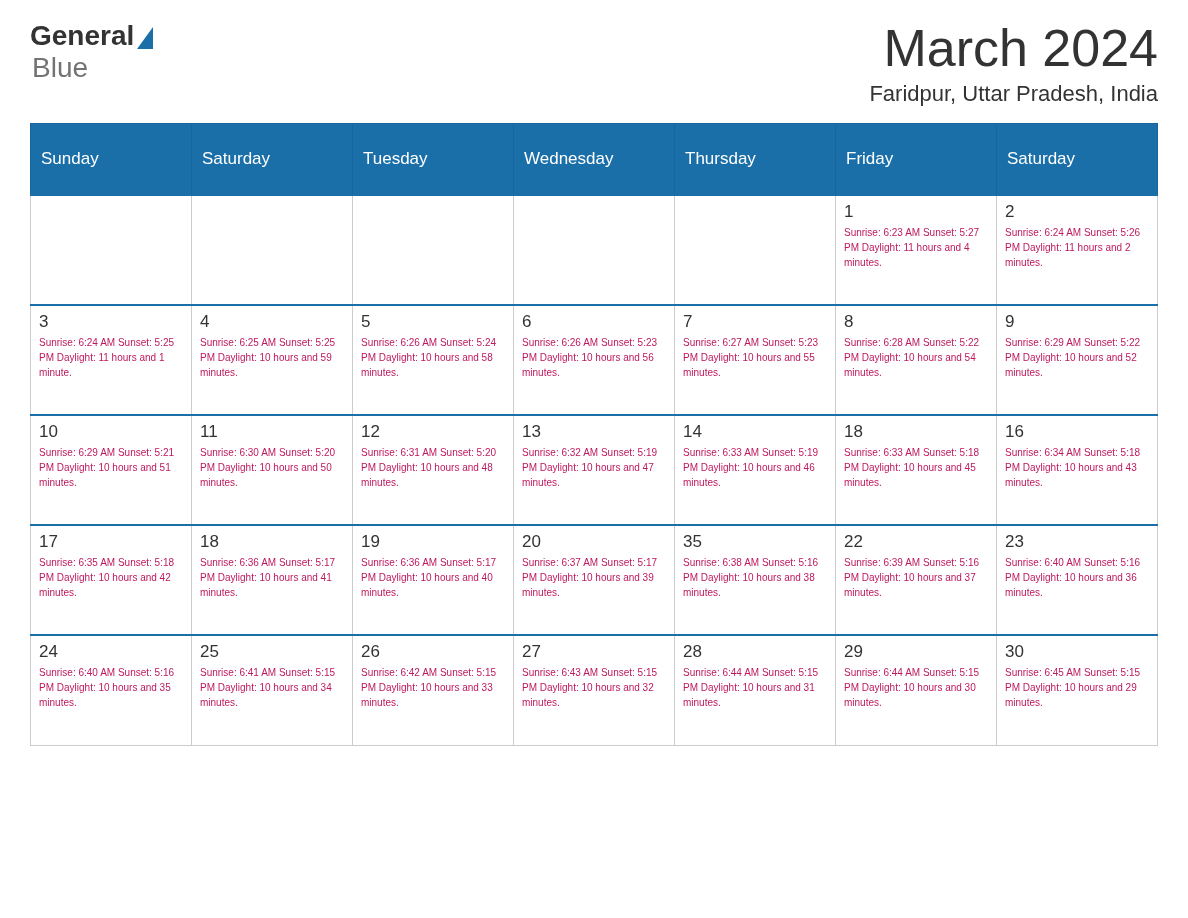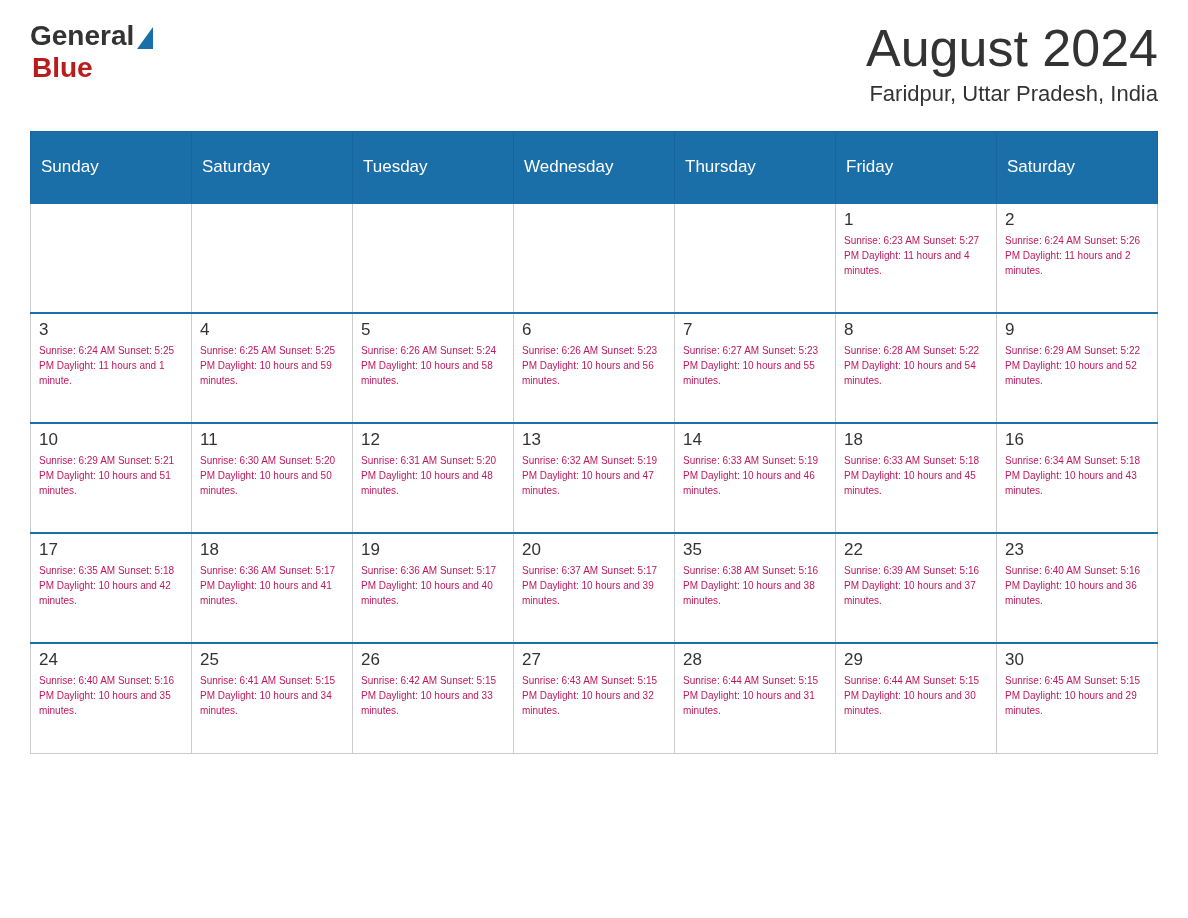--- a/index.html
+++ b/index.html
@@ -8,39 +8,39 @@
       background: #fff;
       color: #333;
       padding: 20px 30px;
       width: 1188px;
       min-height: 918px;
     }
     .header {
       display: flex;
       justify-content: space-between;
       align-items: flex-start;
-      margin-bottom: 24px;
+      margin-bottom: 16px;
     }
     .logo-text-general {
       font-size: 28px;
       font-weight: bold;
       color: #333;
     }
     .logo-triangle {
       width: 0;
       height: 0;
       border-left: 16px solid transparent;
       border-bottom: 22px solid #1a6fa8;
       margin-left: 3px;
       margin-top: 4px;
     }
     .logo-blue {
       font-size: 28px;
-      font-weight: bold;
-      color: #b91c1c;
+      font-weight: normal;
+      color: #737373;
       margin-left: 2px;
     }
     .logo-wrapper {
       display: flex;
       flex-direction: column;
       align-items: flex-start;
     }
     .logo-row1 {
       display: flex;
       align-items: center;
@@ -109,21 +109,21 @@
 
 <div class="header">
   <div class="logo-wrapper">
     <div class="logo-row1">
       <span class="logo-text-general">General</span>
       <div class="logo-triangle"></div>
     </div>
     <span class="logo-blue">Blue</span>
   </div>
   <div class="title-block">
-    <div class="calendar-title">August 2024</div>
+    <div class="calendar-title">March 2024</div>
     <div class="calendar-subtitle">Faridpur, Uttar Pradesh, India</div>
   </div>
 </div>
 
 <table class="calendar-table">
   <thead>
     <tr>
     <th>Sunday</th>
         <th>Saturday</th>
         <th>Tuesday</th>

